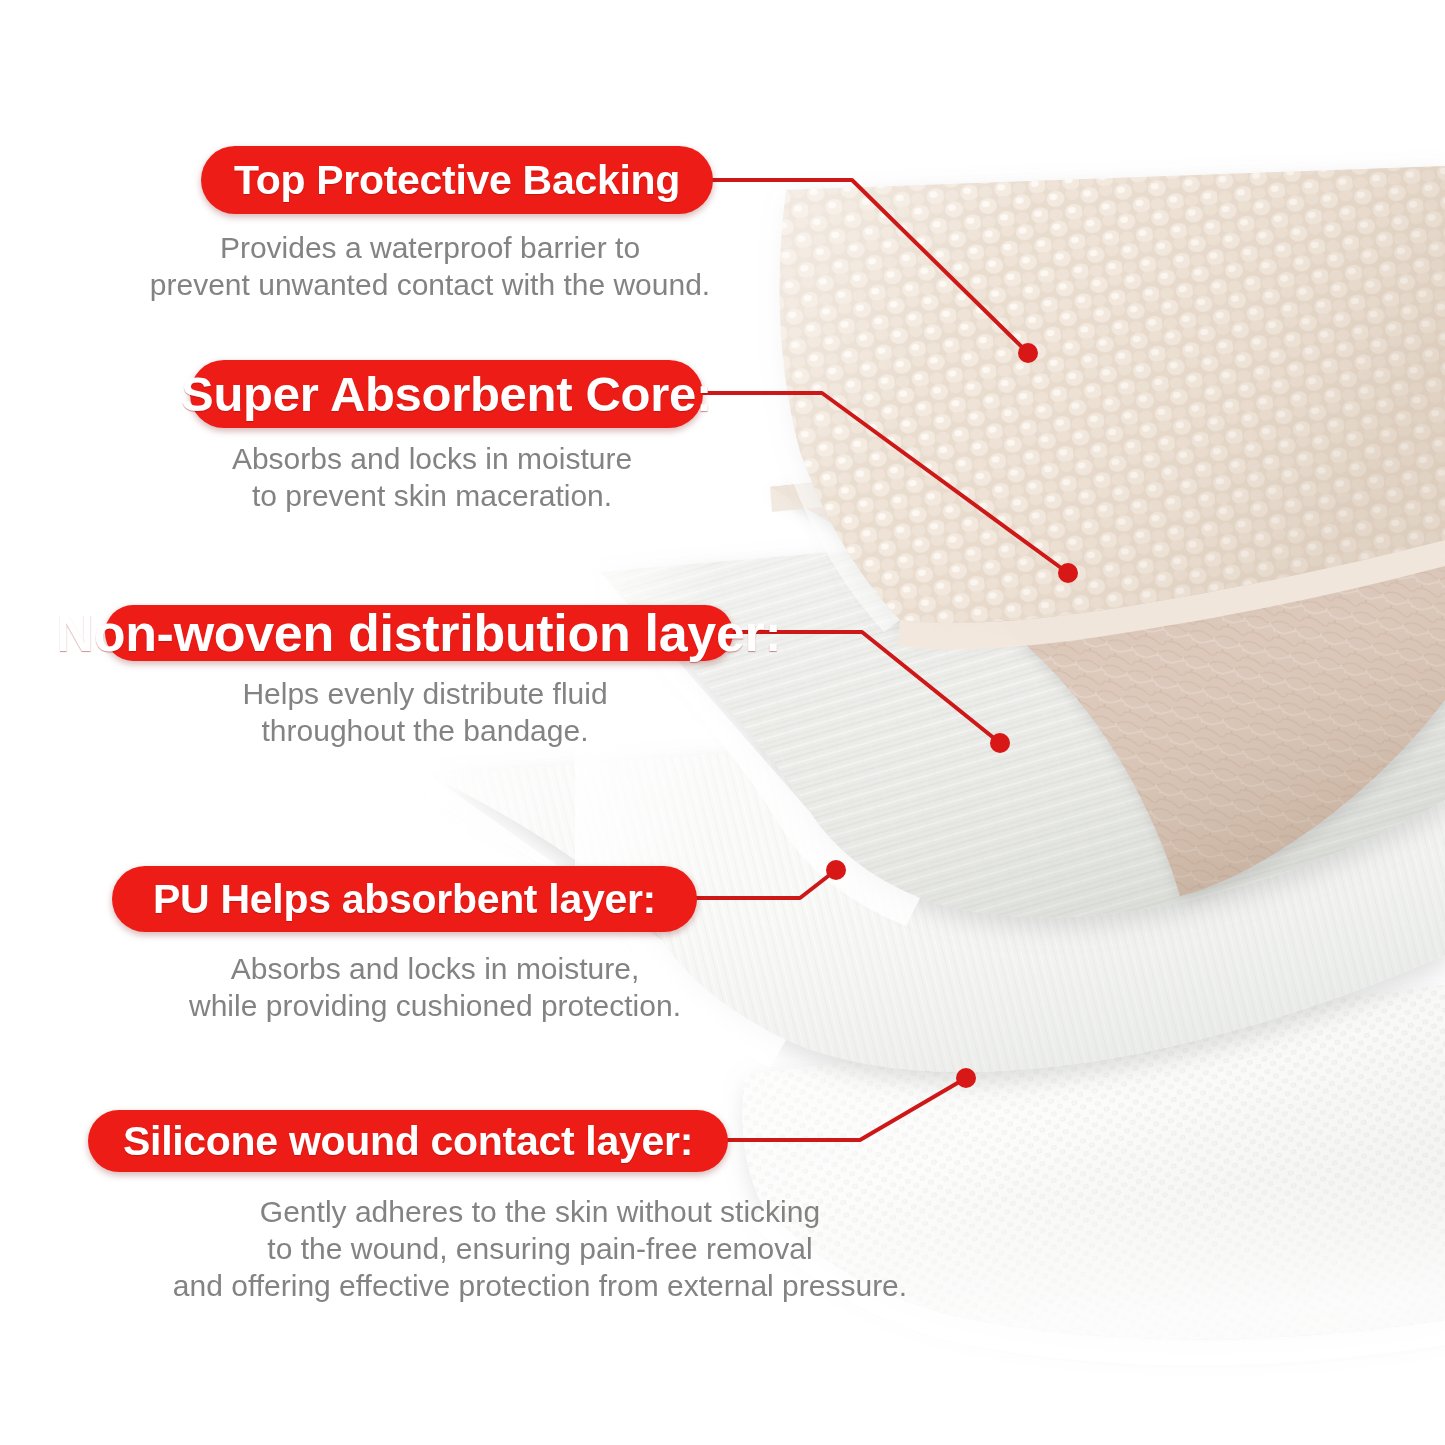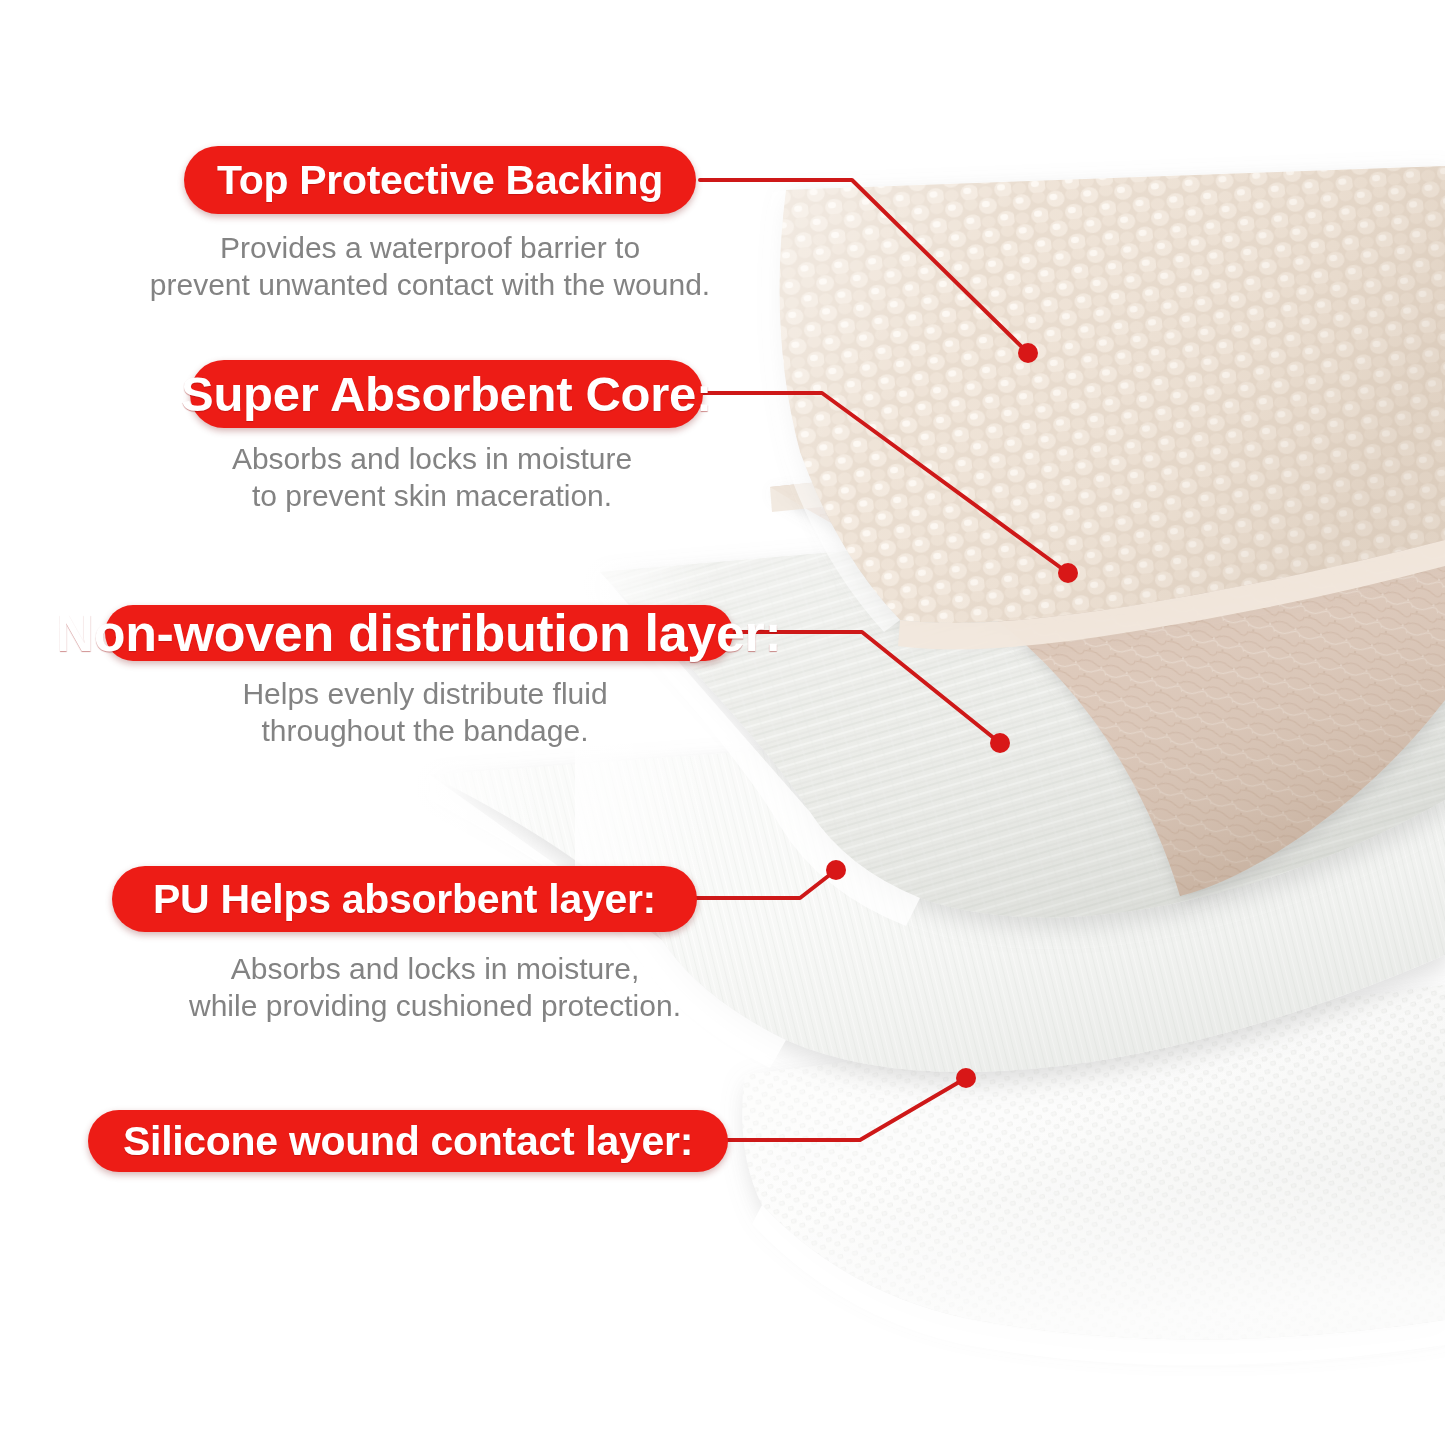--- a/index.html
+++ b/index.html
@@ -216,31 +216,34 @@
     </g>
     <g fill="#D81717">
       <circle cx="1028" cy="353" r="10"></circle>
       <circle cx="1068" cy="573" r="10"></circle>
       <circle cx="1000" cy="743" r="10"></circle>
       <circle cx="836" cy="870" r="10"></circle>
       <circle cx="966" cy="1078" r="10"></circle>
     </g>
   </svg>
 
-  <div class="pill" style="left:184px; top:146px; width:512px; height:68px; font-size:41px;">Top Protective Backing</div>
+  <div class="pill" style="left:201px; top:146px; width:512px; height:68px; font-size:41px;">Top Protective Backing</div>
   <div class="desc" style="left:140px; top:229px; width:580px;">Provides a waterproof barrier to
 prevent unwanted contact with the wound.</div>
 
   <div class="pill" style="left:190px; top:360px; width:513px; height:68px; font-size:49px;">Super Absorbent Core:</div>
   <div class="desc" style="left:172px; top:440px; width:520px;">Absorbs and locks in moisture
 to prevent skin maceration.</div>
 
   <div class="pill" style="left:105px; top:605px; width:628px; height:56px; font-size:52px;">Non-woven distribution layer:</div>
   <div class="desc" style="left:160px; top:675px; width:530px;">Helps evenly distribute fluid
 throughout the bandage.</div>
 
   <div class="pill" style="left:112px; top:866px; width:585px; height:66px; font-size:41px;">PU Helps absorbent layer:</div>
   <div class="desc" style="left:150px; top:950px; width:570px;">Absorbs and locks in moisture,
 while providing cushioned protection.</div>
 
   <div class="pill" style="left:88px; top:1110px; width:640px; height:62px; font-size:41px;">Silicone wound contact layer:</div>
+  <div class="desc" style="left:120px; top:1193px; width:840px;">Gently adheres to the skin without sticking
+to the wound, ensuring pain-free removal
+and offering effective protection from external pressure.</div>
 
 </div>
 
 </body></html>

